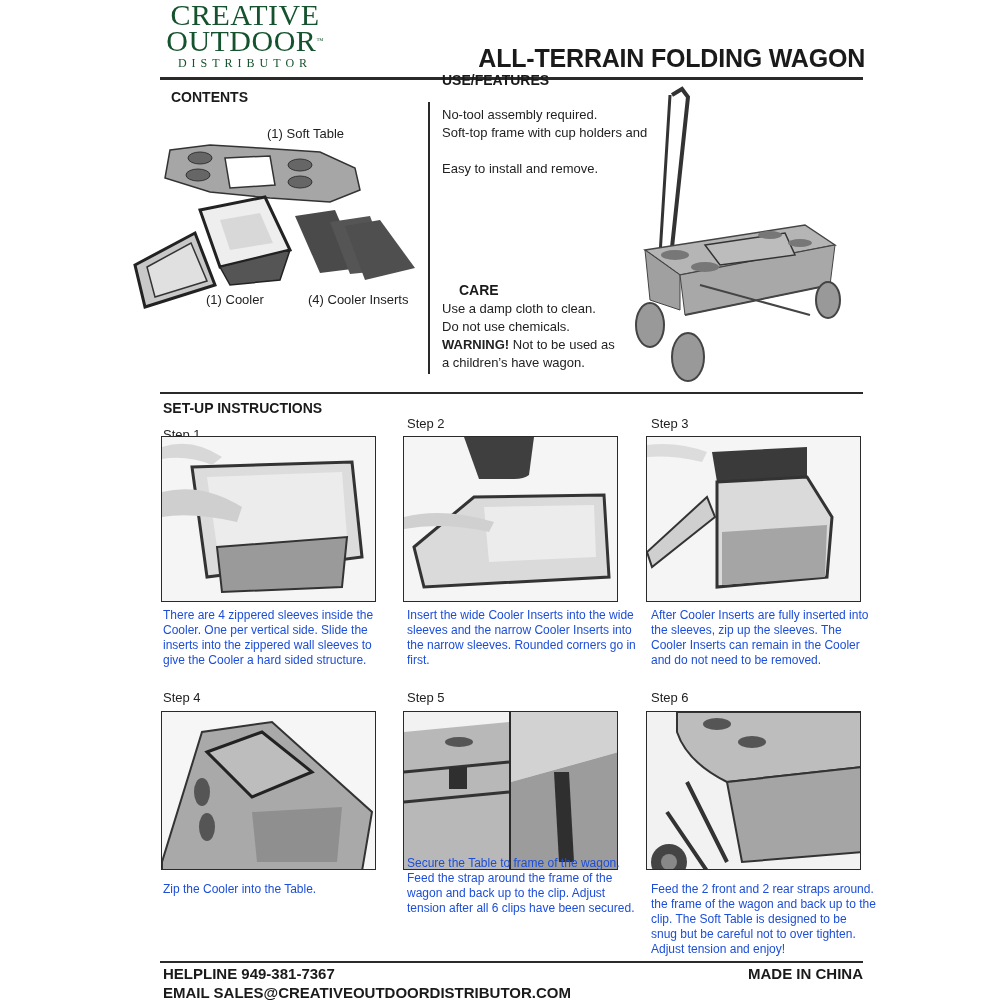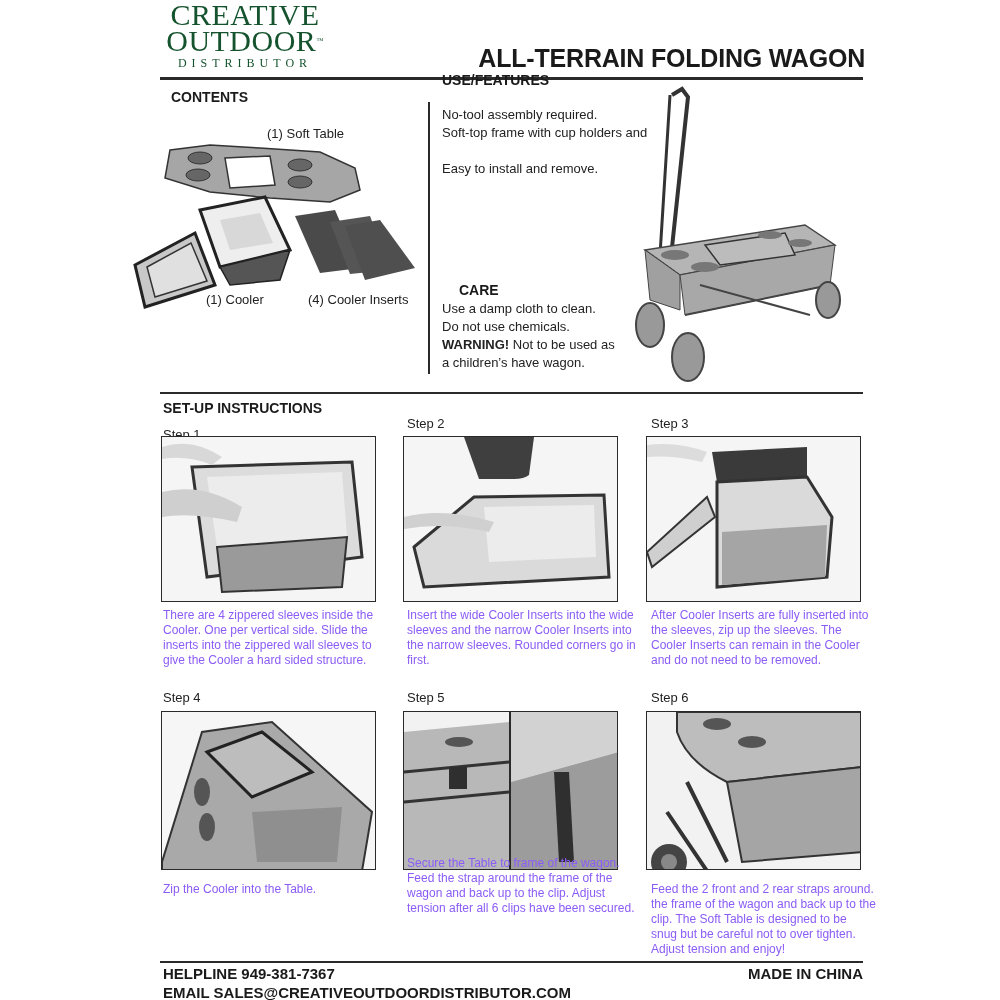--- a/index.html
+++ b/index.html
@@ -22,21 +22,21 @@
 
   .h2 { font-weight: bold; font-size: 14px; color: #1a1a1a; }
   .body-text { font-size: 13px; line-height: 18px; color: #222; }
 
   
   .caption { font-size: 13px; color: #222; }
 
   
   .photo { border: 1.5px solid #2a2a2a; background: linear-gradient(160deg, #f2f2f2 0%, #d6d6d6 45%, #a9a9a9 100%); overflow: hidden; }
   .step-label { font-size: 13px; color: #222; }
-  .step-text { font-size: 12px; line-height: 15px; color: #8b5cf6; }
+  .step-text { font-size: 12px; line-height: 15px; color: #1d4ed8; }
 
   .footer-text { font-weight: bold; font-size: 15px; line-height: 20px; color: #1a1a1a; }
 </style>
 </head>
 <body>
 
 <div class="abs logo">
   <div class="l1">CREATIVE</div>
   <div class="l2"><span>OUTDOOR</span><span class="tm">™</span></div>
   <div class="l3">DISTRIBUTOR</div>

